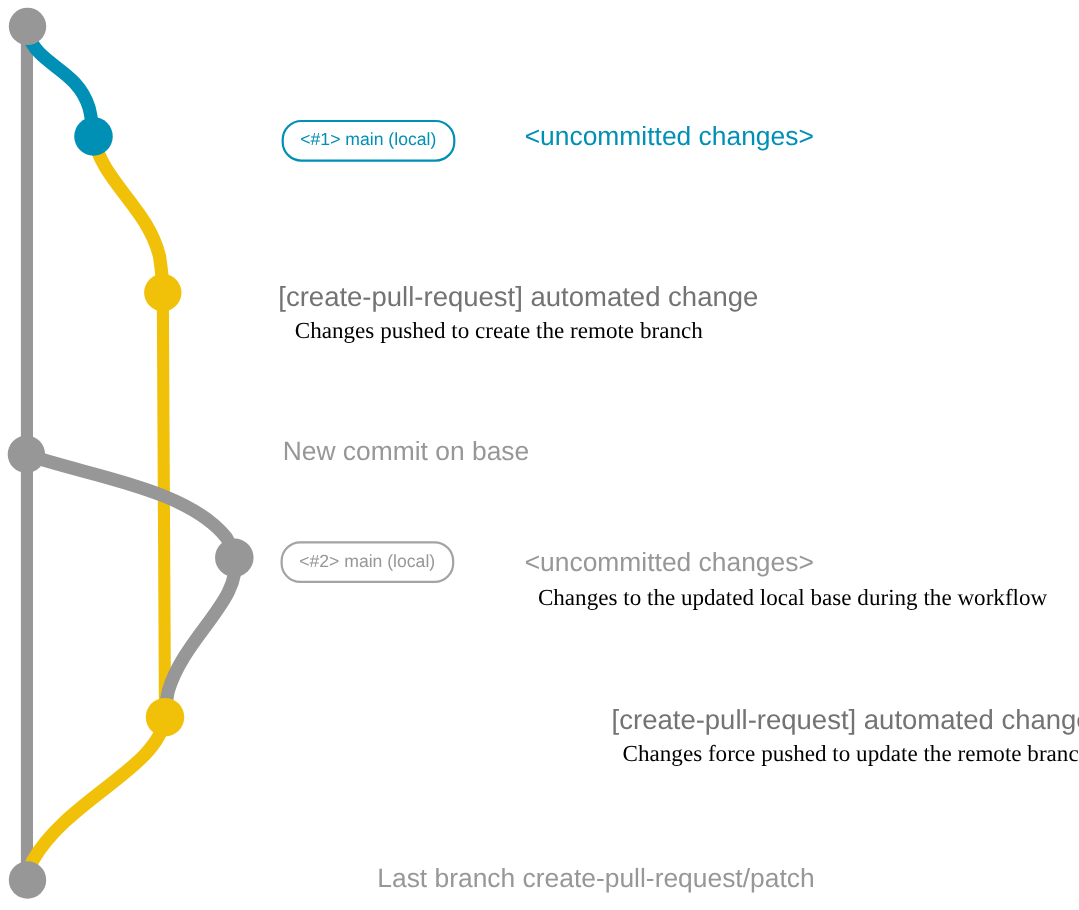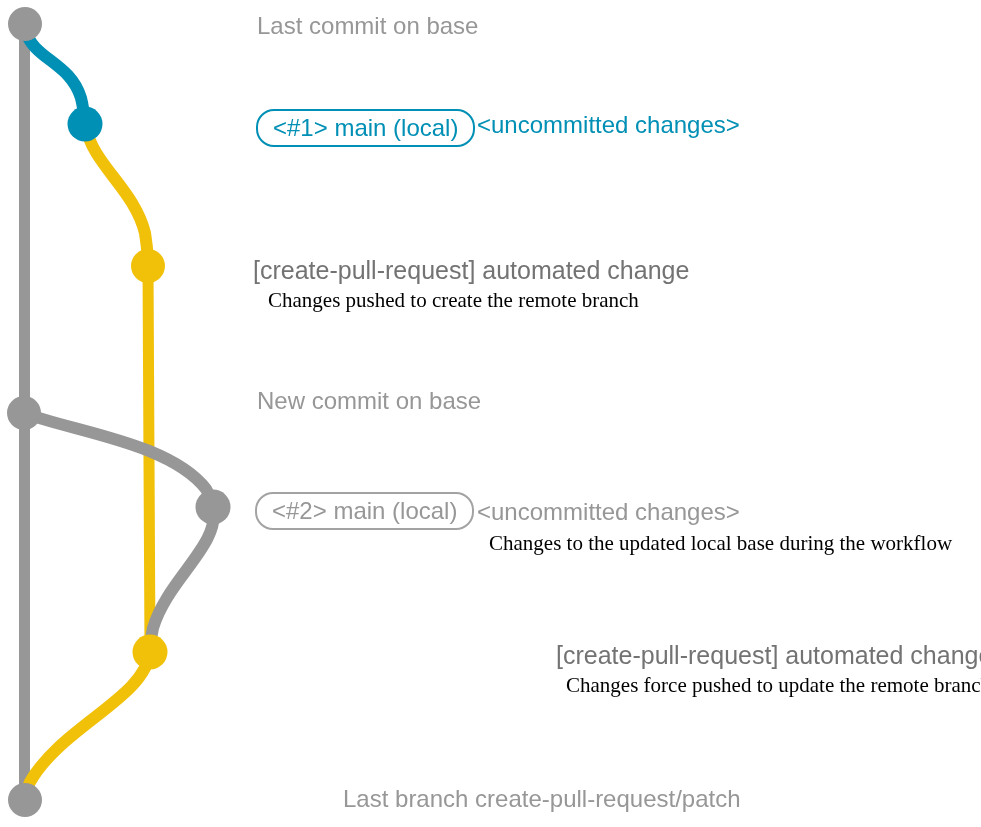--- a/index.html
+++ b/index.html
@@ -5,21 +5,21 @@
   html,body{margin:0;padding:0;background:#ffffff;}
   #stage{position:relative;width:981px;height:827px;background:#ffffff;overflow:hidden;
          font-family:"Liberation Sans",sans-serif;}
   #gitgraph-svg{position:absolute;left:0;top:0;}
   .label{position:absolute;font-size:24px;line-height:1.1;white-space:nowrap;}
   .t-gray{color:#979797;}
   .t-blue{color:#008fb5;}
   .serif{position:absolute;font-family:"Liberation Serif",serif;font-size:21px;color:#000000;white-space:nowrap;}
   .badge{position:absolute;display:inline-flex;align-items:center;box-sizing:border-box;
          height:38px;padding:16px 15px;border-radius:18px;border:2.5px solid;
-         font-size:24px;white-space:nowrap;background:#ffffff;}
+         font-size:16px;white-space:nowrap;background:#ffffff;}
   .badge.b-blue{border-color:#008fb5;color:#008fb5;}
   .badge.b-gray{border-color:#a3a3a3;color:#979797;}
   .badge.b-yellow{border-color:#f1c109;color:#f1c109;}
   .title-yellow{position:absolute;font-size:25px;color:#737373;white-space:nowrap;}
 </style>
 </head>
 <body>
 
 <div id="stage">
 
@@ -41,29 +41,28 @@
 
     <circle cx="25" cy="24" r="17" fill="#979797"></circle>
     <circle cx="24" cy="413" r="17" fill="#979797"></circle>
     <circle cx="85" cy="124" r="17.5" fill="#008fb5"></circle>
     <circle cx="148" cy="266" r="17" fill="#f1c109"></circle>
     <circle cx="213" cy="507" r="17.5" fill="#979797"></circle>
     <circle cx="150" cy="652" r="17.5" fill="#f1c109"></circle>
     <circle cx="25" cy="800" r="17" fill="#979797"></circle>
   </svg>
 
-  <div class="label t-gray" style="left:257px;top:13px;">Last commit on base</div>
 
   <div class="badge b-blue" style="left:256px;top:109px;">&lt;#1&gt; main (local)</div>
   <div class="label t-blue" style="left:477px;top:112px;">&lt;uncommitted changes&gt;</div>
 
   <div class="title-yellow" style="left:253px;top:256px;">[create-pull-request] automated change</div>
   <div class="serif" style="left:268px;top:288px;">Changes pushed to create the remote branch</div>
 
-  <div class="label t-gray" style="left:257px;top:388px;">New commit on base</div>
+  <div class="label t-gray" style="left:257px;top:398px;">New commit on base</div>
 
   <div class="badge b-gray" style="left:255px;top:492px;">&lt;#2&gt; main (local)</div>
   <div class="label t-gray" style="left:477px;top:499px;">&lt;uncommitted changes&gt;</div>
   <div class="serif" style="left:489px;top:531px;">Changes to the updated local base during the workflow</div>
 
   <div class="title-yellow" style="left:556px;top:641px;">[create-pull-request] automated change</div>
   <div class="serif" style="left:566px;top:673px;">Changes force pushed to update the remote branch</div>
 
   <div class="label t-gray" style="left:343px;top:786px;">Last branch create-pull-request/patch</div>
 

